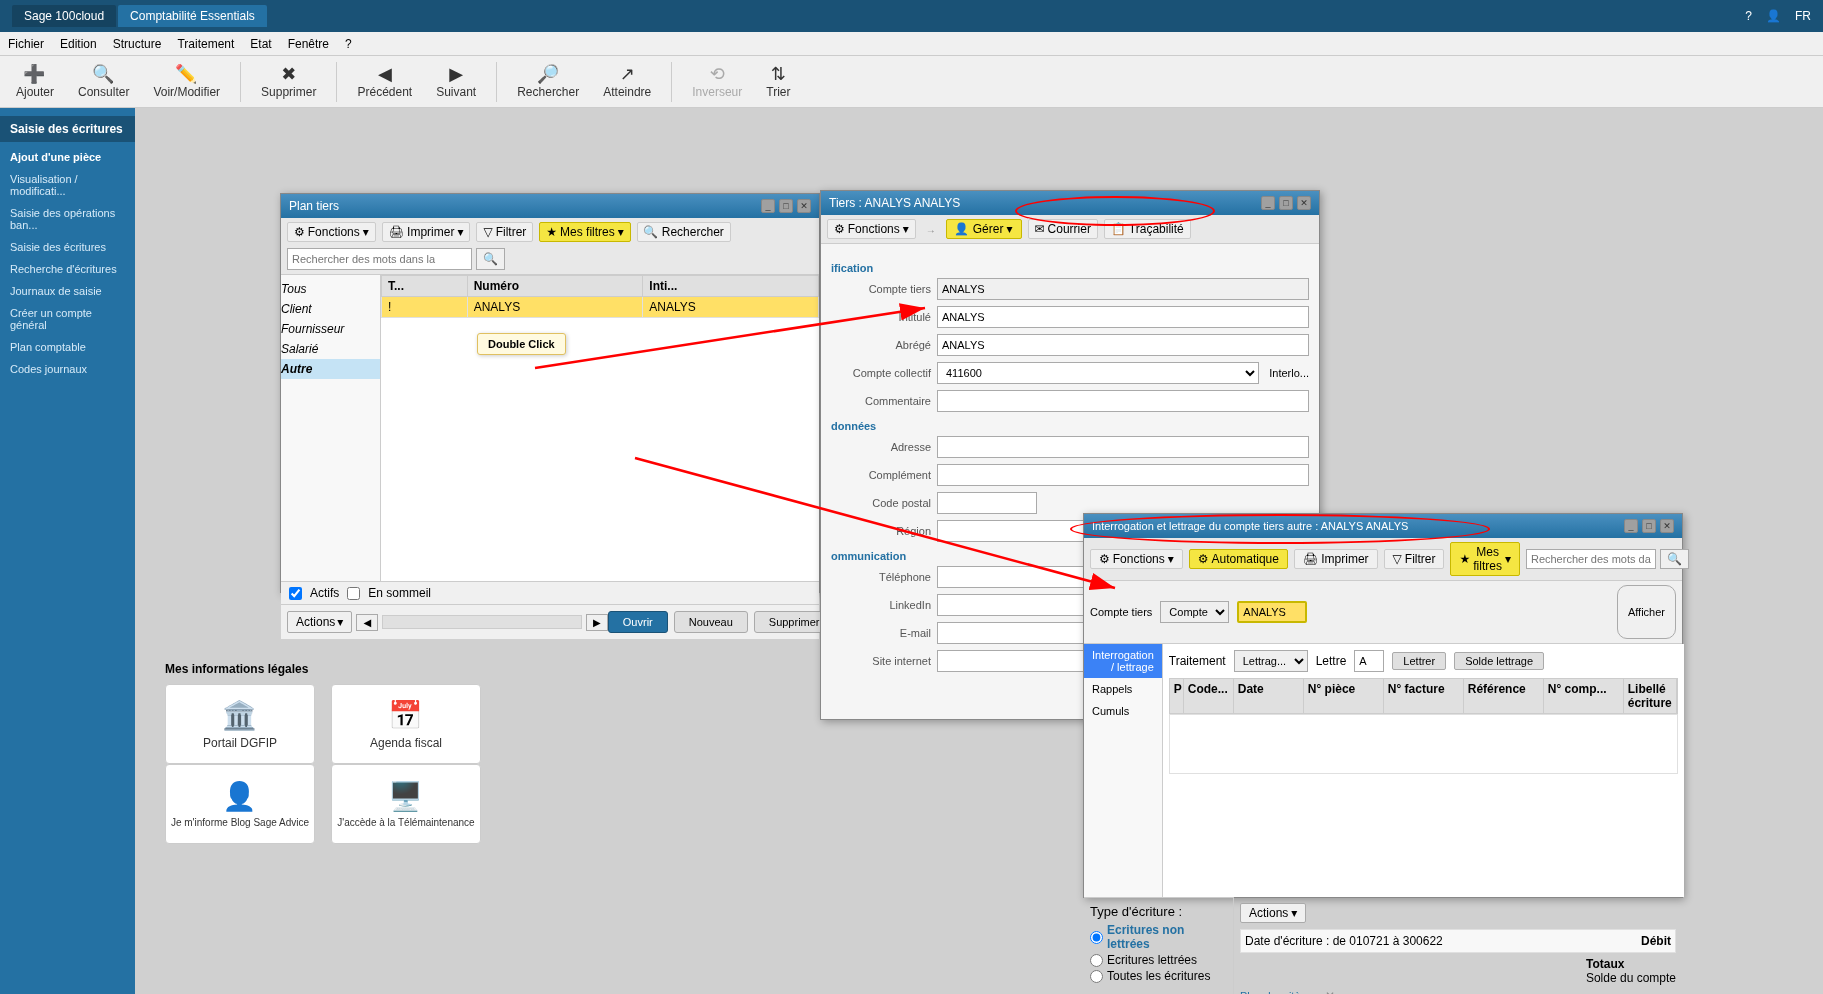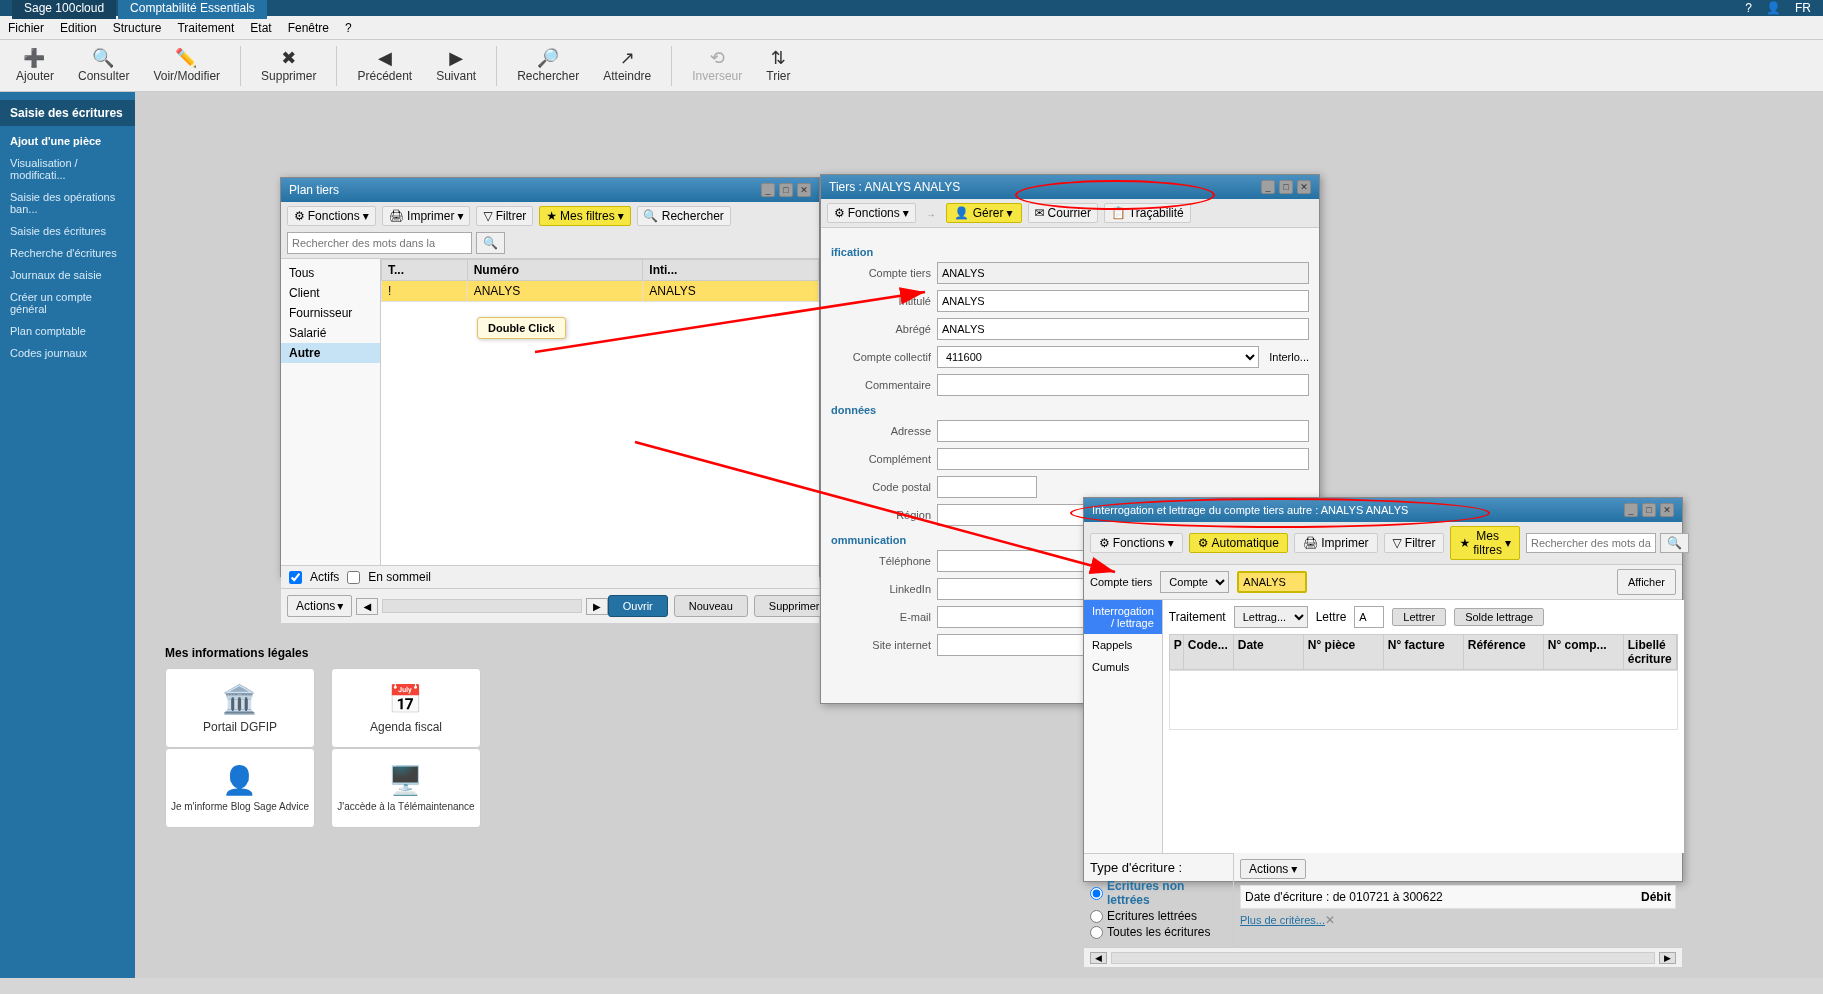--- a/index.html
+++ b/index.html
@@ -1,21 +1,21 @@
 <!DOCTYPE html>
 <html><head>
   <meta charset="utf-8">
   <style>
     * { box-sizing: border-box; margin: 0; padding: 0; font-family: 'Segoe UI', Arial, sans-serif; font-size: 12px; }
     body { background: #d6d6d6; width: 1823px; height: 994px; overflow: hidden; position: relative; }
 
     
     .top-bar {
       background: #1a5276;
-      height: 16px;
+      height: 32px;
       display: flex;
       align-items: center;
       justify-content: space-between;
       padding: 0 12px;
       color: white;
     }
     .top-bar-left { display: flex; align-items: center; gap: 8px; }
     .top-bar-tabs { display: flex; gap: 2px; }
     .top-tab {
       background: #2471a3;
@@ -188,22 +188,23 @@
     .filter-list {
       display: flex;
       flex-direction: column;
       width: 100px;
       border-right: 1px solid #ccc;
       background: #f8f8f8;
       padding: 4px 0;
       font-size: 11px;
     }
     .filter-item {
-      padding: 3px 8px;
-      cursor: pointer;
+      padding: 3px 0;
+      cursor: pointer;
+      font-style: italic;
     }
     .filter-item.active { background: #c5e3f5; font-weight: bold; }
     .table-area {
       flex: 1;
       overflow: auto;
       background: white;
     }
     .data-table {
       width: 100%;
       border-collapse: collapse;
@@ -412,24 +413,24 @@
       width: 80px;
       height: 22px;
       border: 1px solid #aaa;
       border-radius: 2px;
       padding: 0 4px;
       background: #ffe;
       font-size: 11px;
       color: #000;
     }
     .interro-filter-row .afficher-btn {
-      padding: 6px 10px;
+      padding: 20px 10px;
       background: #f0f0f0;
       border: 1px solid #aaa;
-      border-radius: 2px;
+      border-radius: 10px;
       cursor: pointer;
       font-size: 11px;
       margin-left: auto;
     }
     .interro-main {
       display: flex;
       height: calc(100% - 130px);
     }
     .interro-left {
       width: 150px;
@@ -917,20 +918,26 @@
           <div style="display:flex; justify-content:space-between; align-items:center; margin-bottom:6px;">
             <button style="padding:2px 8px; border:1px solid #aaa; background:#f0f0f0; border-radius:2px; cursor:pointer; font-size:11px; display:flex; align-items:center; gap:3px;">
               <span>Actions</span>
               <span>▾</span>
             </button>
           </div>
           <div style="font-size:11px; background:#f8f8f8; padding:4px; border:1px solid #e0e0e0; margin-bottom:4px; display:flex; justify-content:space-between;">
             <span>Date d'écriture : de 010721 à 300622</span>
             <span style="font-weight:bold;">Débit</span>
           </div>
+          <div style="display:flex; justify-content:flex-end; gap:20px; font-size:11px;">
+            <div>
+              <div style="font-weight:bold;">Totaux</div>
+              <div>Solde du compte</div>
+            </div>
+          </div>
           <div style="display:flex; align-items:center; gap:0; margin-top:4px;">
             <a href="#" style="font-size:11px; color:#2471a3;">Plus de critères...</a>
             <span style="cursor:pointer; color:#888;">✕</span>
           </div>
         </div>
       </div>
       <div style="height:20px; background:#f0f0f0; border-top:1px solid #ccc; display:flex; align-items:center; padding:0 6px; font-size:10px;">
         <button style="border:1px solid #aaa; background:#e0e0e0; padding:0 4px; cursor:pointer; font-size:9px;">◀</button>
         <div style="flex:1; height:12px; background:#e0e0e0; border:1px solid #ccc; margin:0 4px;"></div>
         <button style="border:1px solid #aaa; background:#e0e0e0; padding:0 4px; cursor:pointer; font-size:9px;">▶</button>

